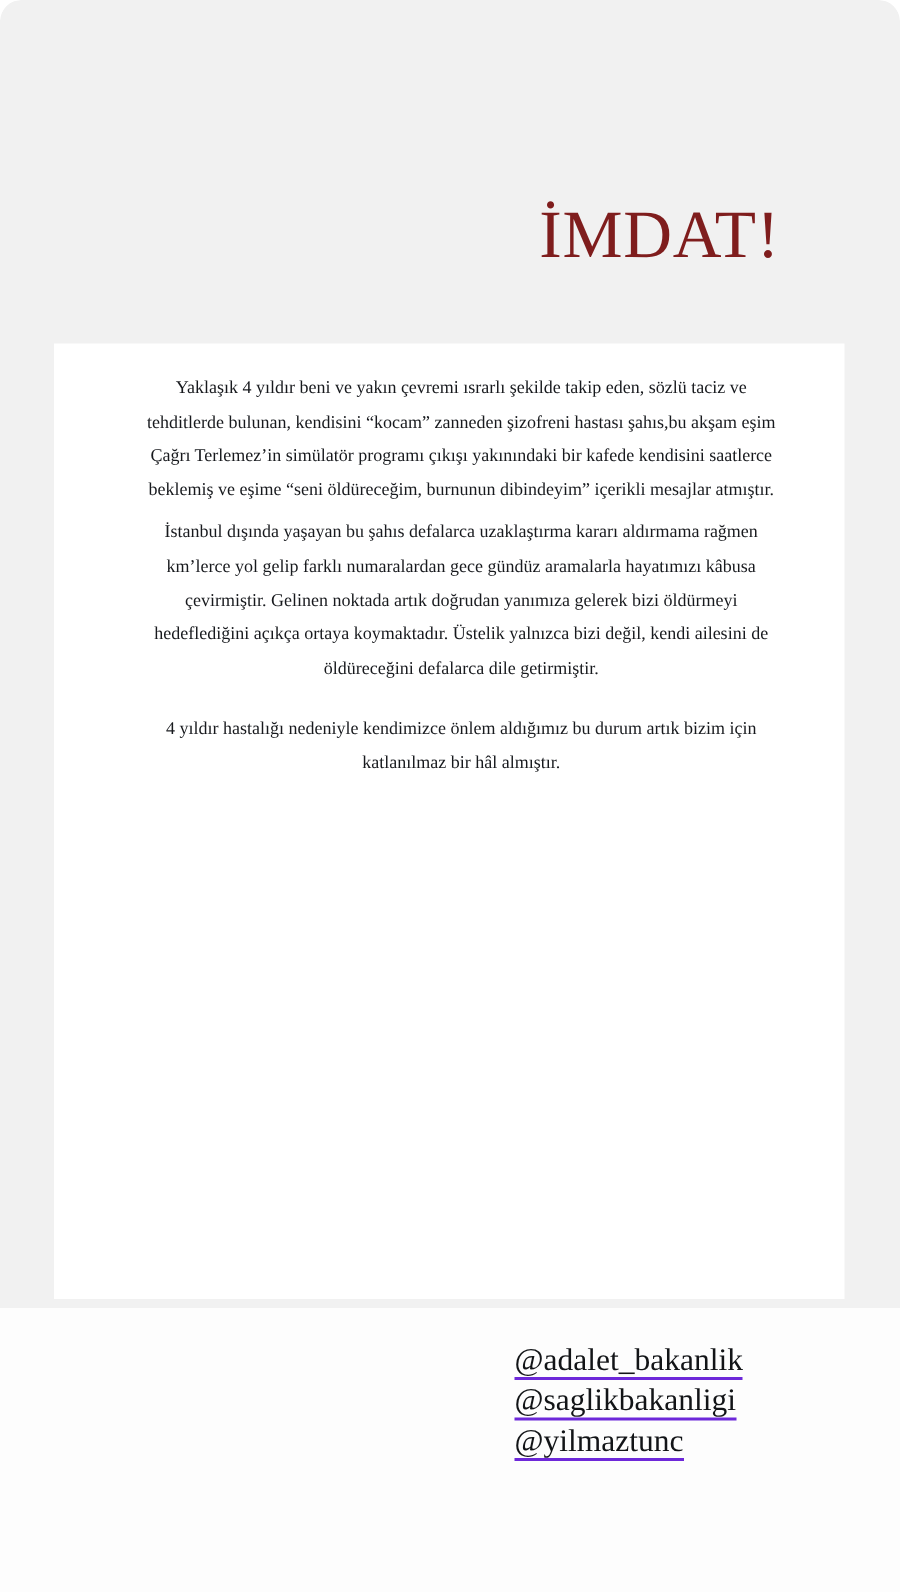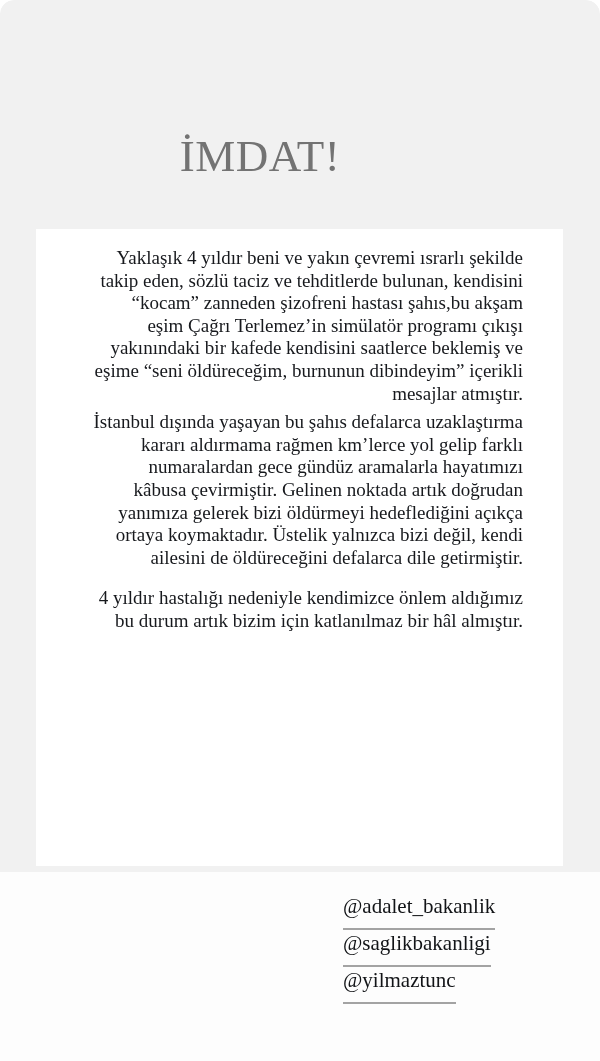--- a/index.html
+++ b/index.html
@@ -37,42 +37,42 @@
     top: 872px;
     width: 600px;
     height: 189px;
     background: #fdfdfd;
   }
   .headline {
     position: absolute;
     left: 0;
     top: 128px;
     width: 520px;
-    text-align: center;
+    text-align: right;
     font-size: 45px;
     line-height: 56px;
     letter-spacing: 0.5px;
-    color: #737373;
+    color: #7f1d1d;
     font-family: "Liberation Serif", "DejaVu Serif", serif;
   }
   .letter-card {
     position: absolute;
     left: 36px;
     top: 229px;
     width: 527px;
     height: 637px;
     background: #ffffff;
     box-sizing: border-box;
     padding: 18px 40px 10px 56px;
   }
   .letter-body {
     color: #17191d;
-    font-size: 19px;
+    font-size: 12px;
     line-height: 22.6px;
-    text-align: right;
+    text-align: center;
   }
   .letter-body p {
     margin: 0;
   }
   .letter-body p.gap-large {
     margin-top: 6px;
   }
   .letter-body p.gap-small {
     margin-top: 18px;
   }
@@ -94,24 +94,24 @@
   }
   .mention {
     display: block;
     color: #121417;
     font-size: 21px;
     line-height: 26.5px;
     white-space: nowrap;
     font-family: "Liberation Serif", "DejaVu Serif", serif;
   }
   .mention span.mention-text {
-    border-bottom: 2px solid #a3a3a3;
+    border-bottom: 2px solid #6d28d9;
     display: inline-block;
     line-height: 22px;
-    padding-bottom: 11px;
+    padding-bottom: 1px;
   }
 </style>
 </head>
 <body>
 
 <div class="story-frame">
 
   <div class="backdrop-top"></div>
   <div class="backdrop-bottom"></div>
 

